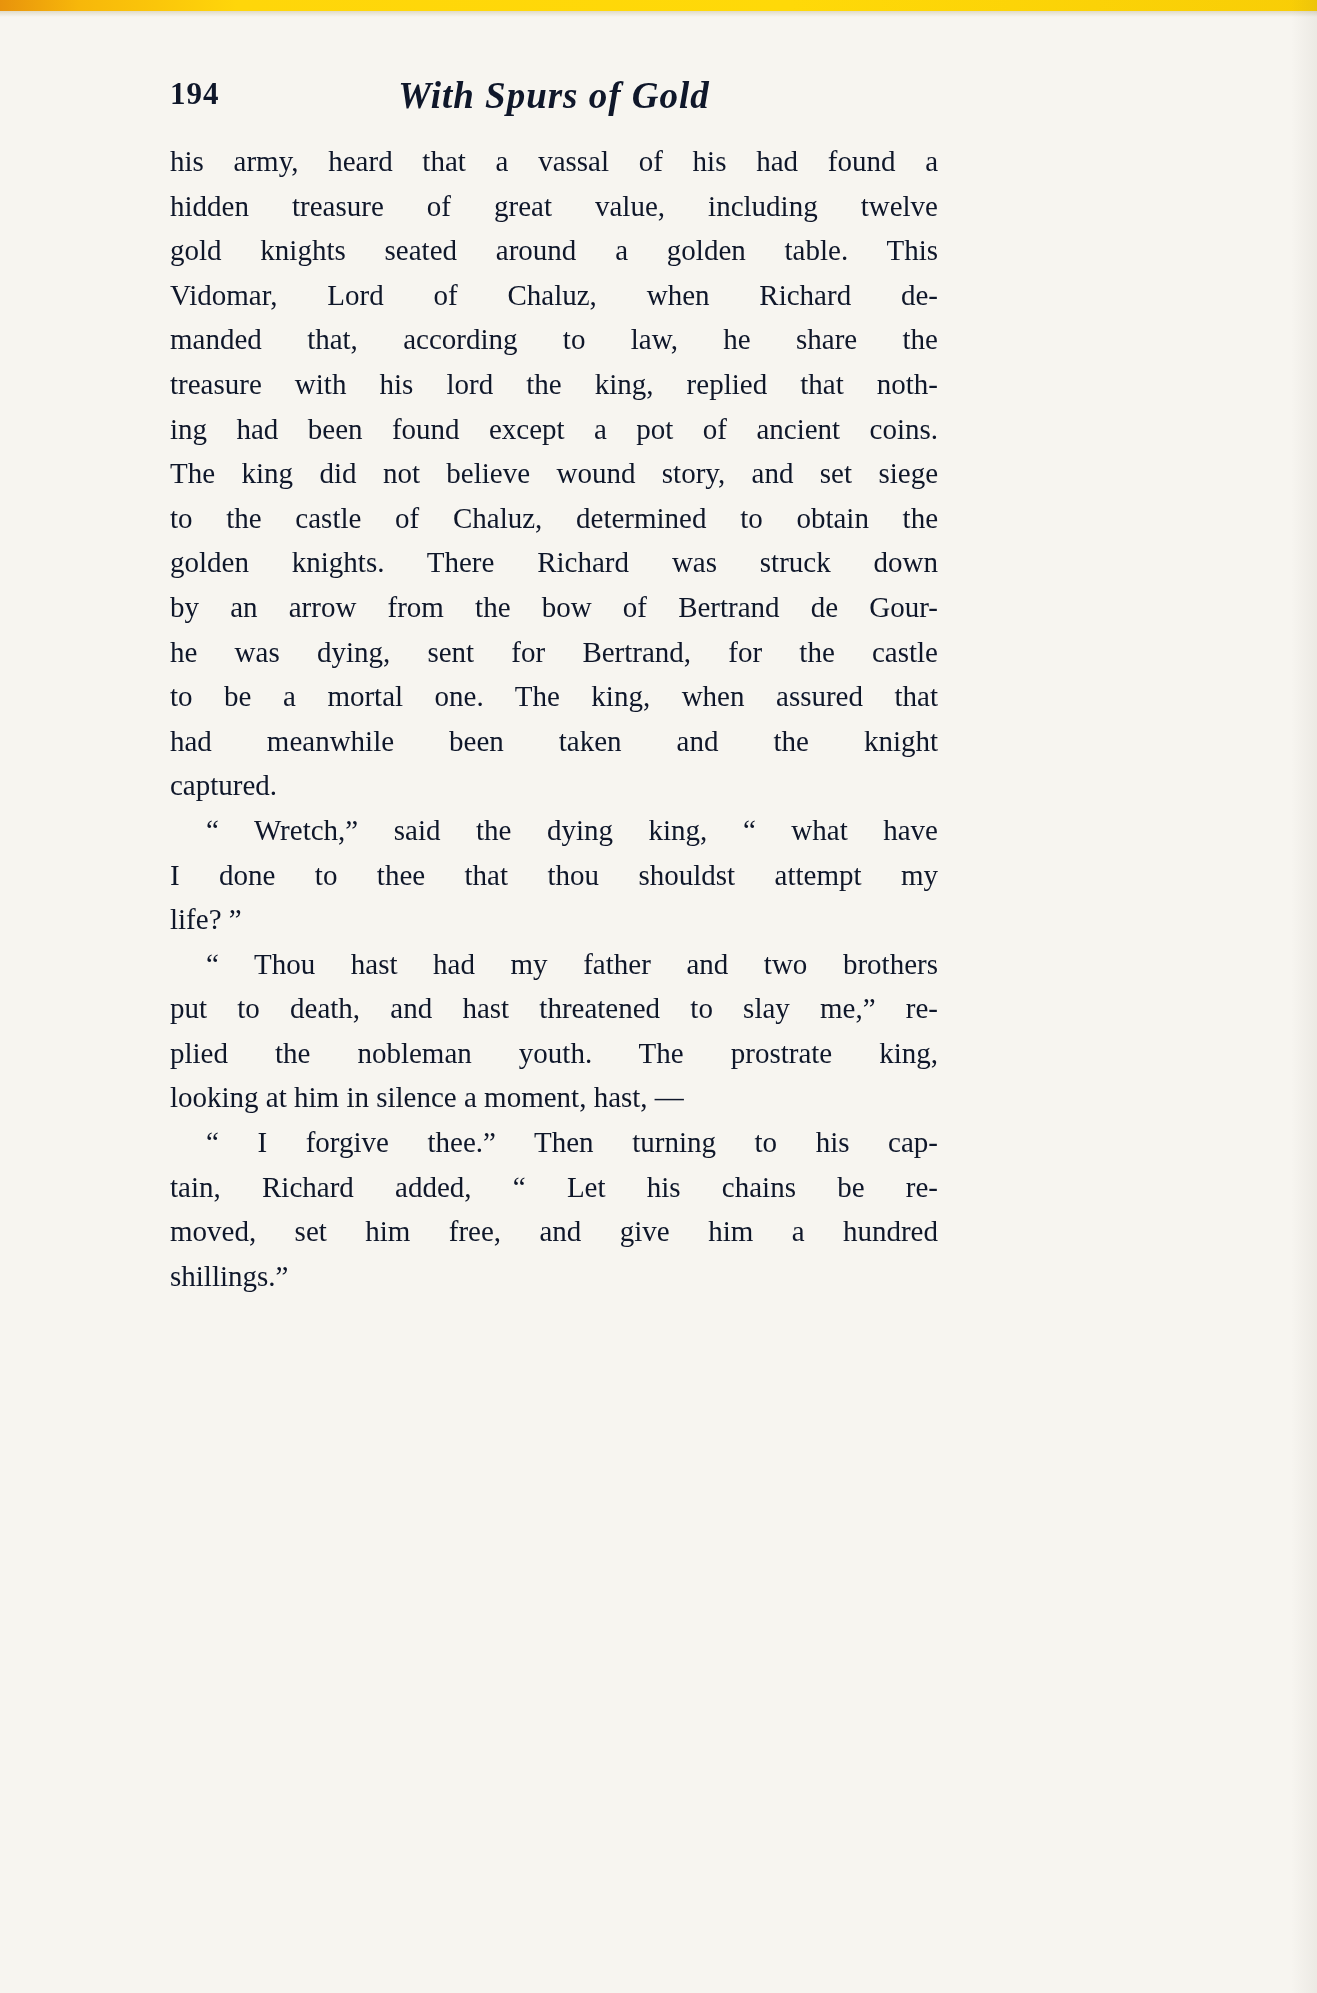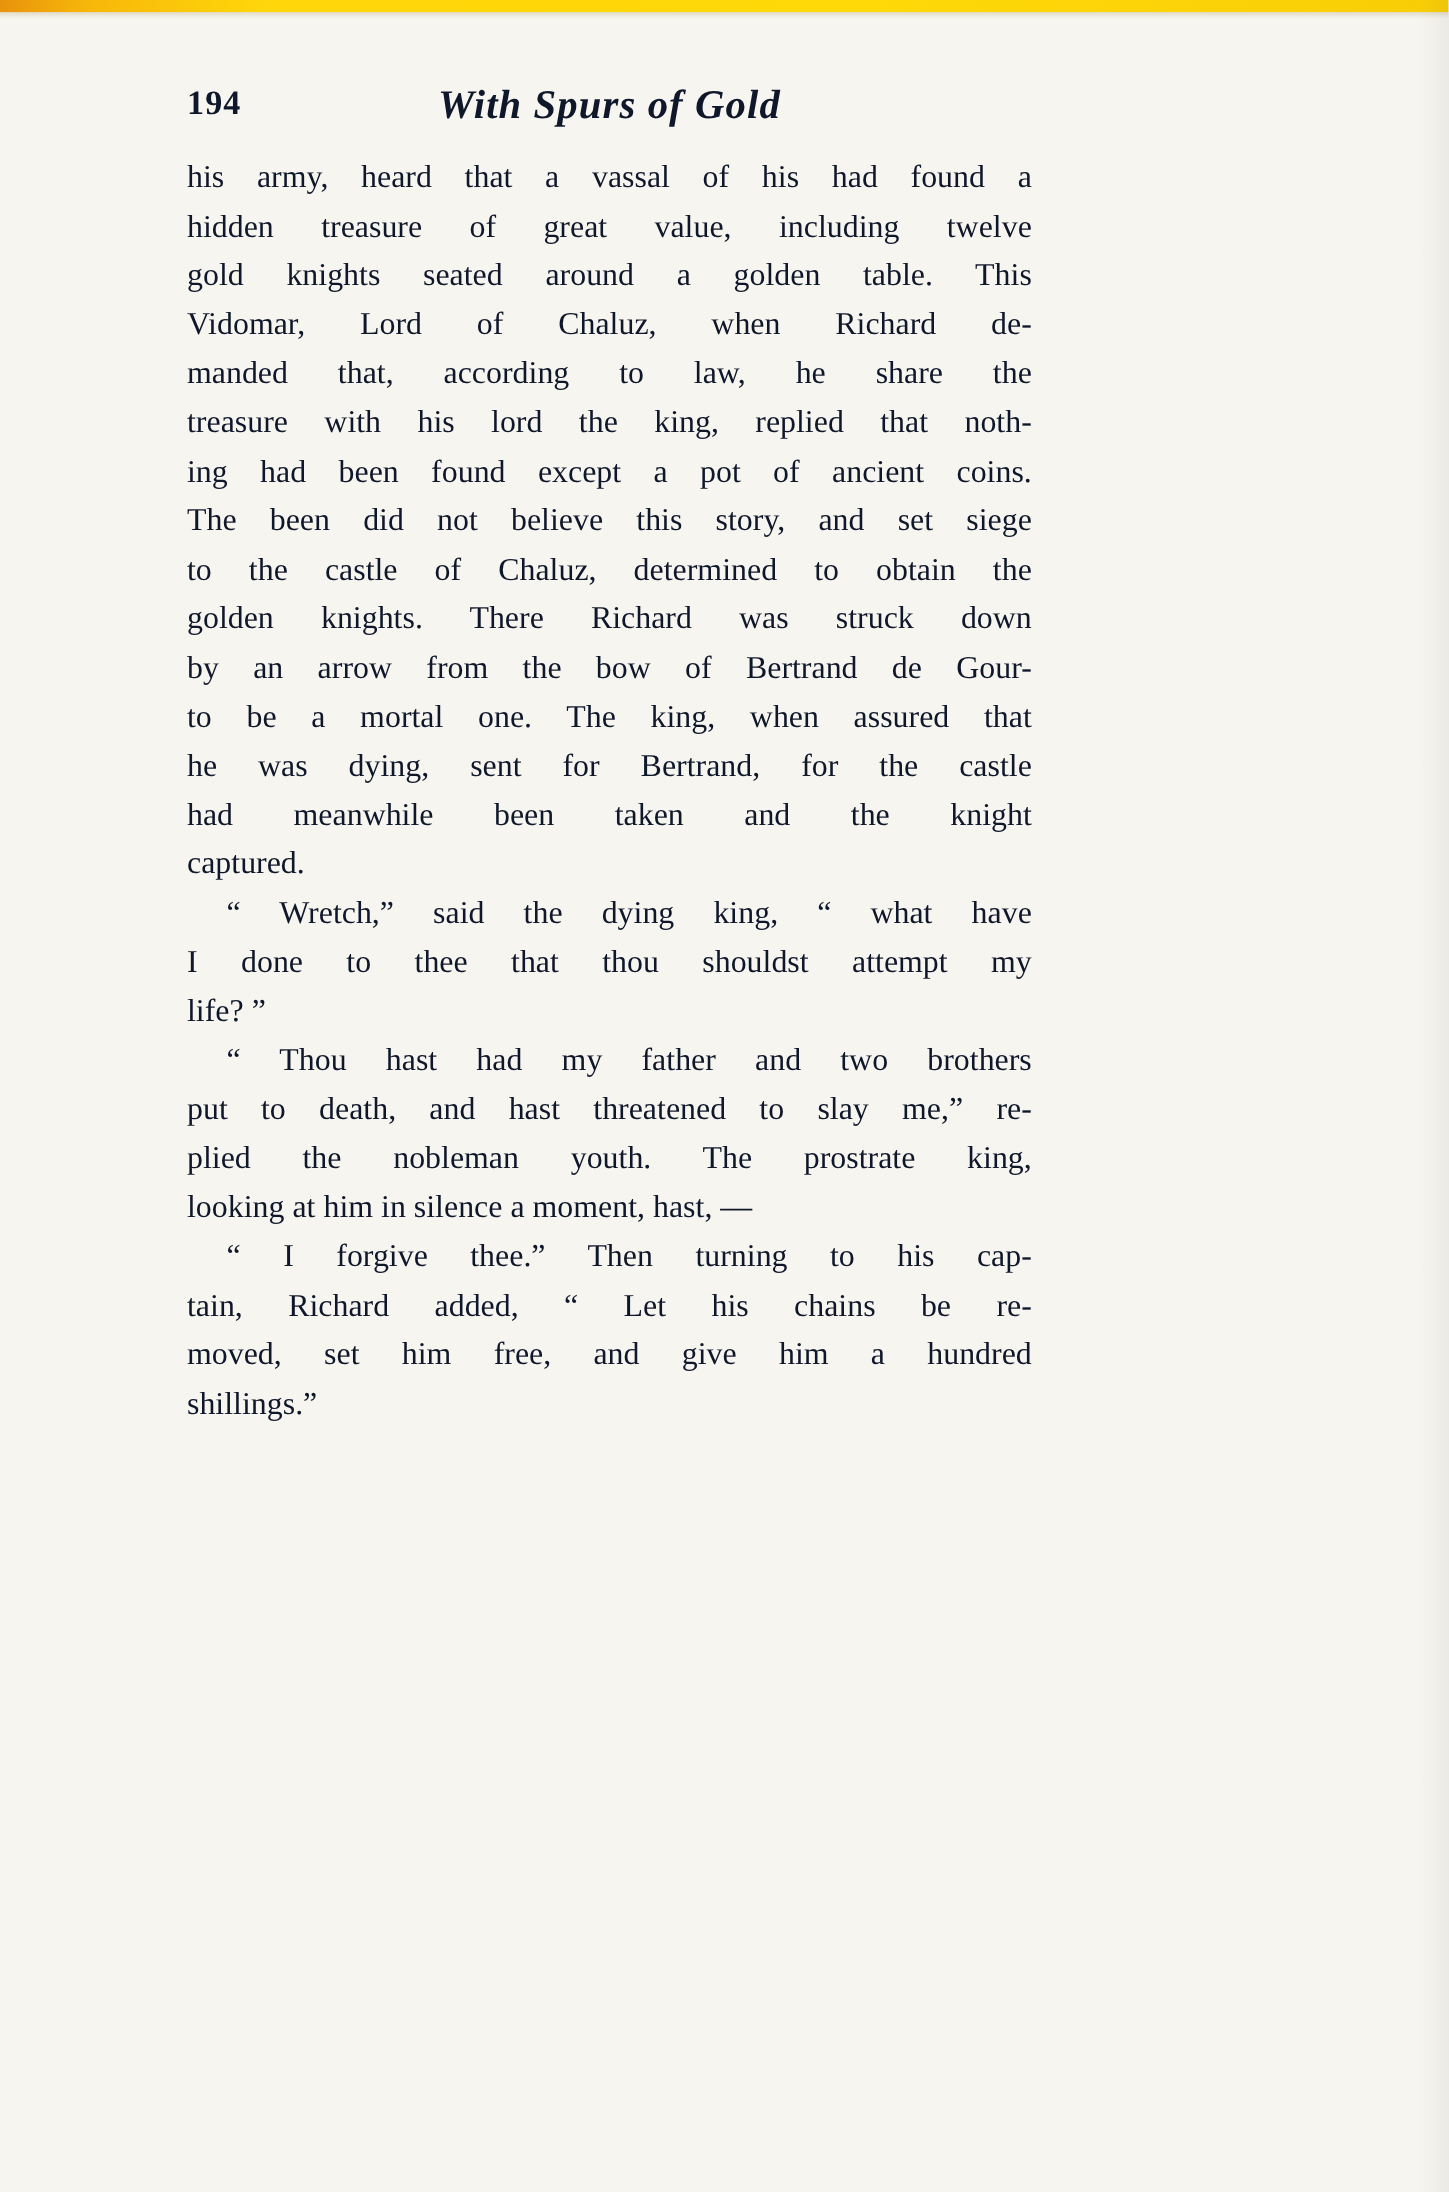--- a/index.html
+++ b/index.html
@@ -101,26 +101,26 @@
 
   <div class="text-block" id="text-block">
       <div class="paragraph">
         <div class="line">his army, heard that a vassal of his had found a</div>
         <div class="line">hidden treasure of great value, including twelve</div>
         <div class="line">gold knights seated around a golden table.  This</div>
         <div class="line">Vidomar, Lord of Chaluz, when Richard de-</div>
         <div class="line">manded that, according to law, he share the</div>
         <div class="line">treasure with his lord the king, replied that noth-</div>
         <div class="line">ing had been found except a pot of ancient coins.</div>
-        <div class="line">The been did not believe this story, and set siege</div>
+        <div class="line">The king did not believe wound story, and set siege</div>
         <div class="line">to the castle of Chaluz, determined to obtain the</div>
         <div class="line">golden knights.  There Richard was struck down</div>
         <div class="line">by an arrow from the bow of Bertrand de Gour-</div>
+        <div class="line">he was dying, sent for Bertrand, for the castle</div>
         <div class="line">to be a mortal one.  The king, when assured that</div>
-        <div class="line">he was dying, sent for Bertrand, for the castle</div>
         <div class="line">had meanwhile been taken and the knight</div>
         <div class="line last">captured.</div>
       </div>
       <div class="paragraph">
         <div class="line first-indent">“ Wretch,” said the dying king, “ what have</div>
         <div class="line">I done to thee that thou shouldst attempt my</div>
         <div class="line last">life? ”</div>
       </div>
       <div class="paragraph">
         <div class="line first-indent">“ Thou hast had my father and two brothers</div>

